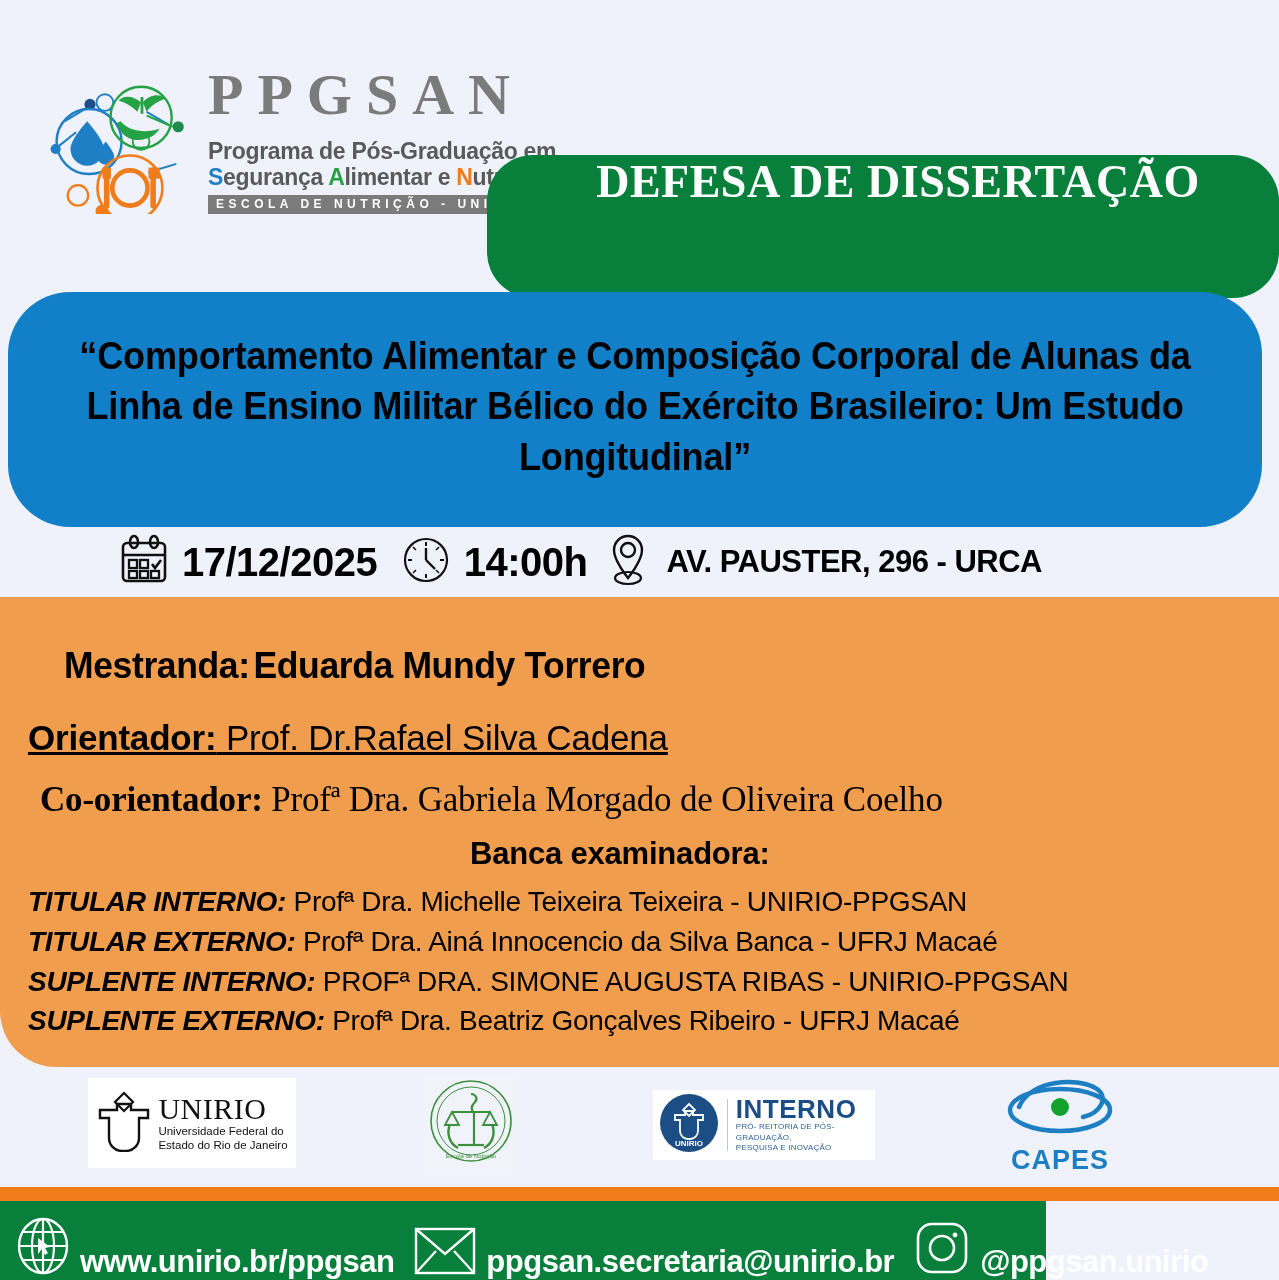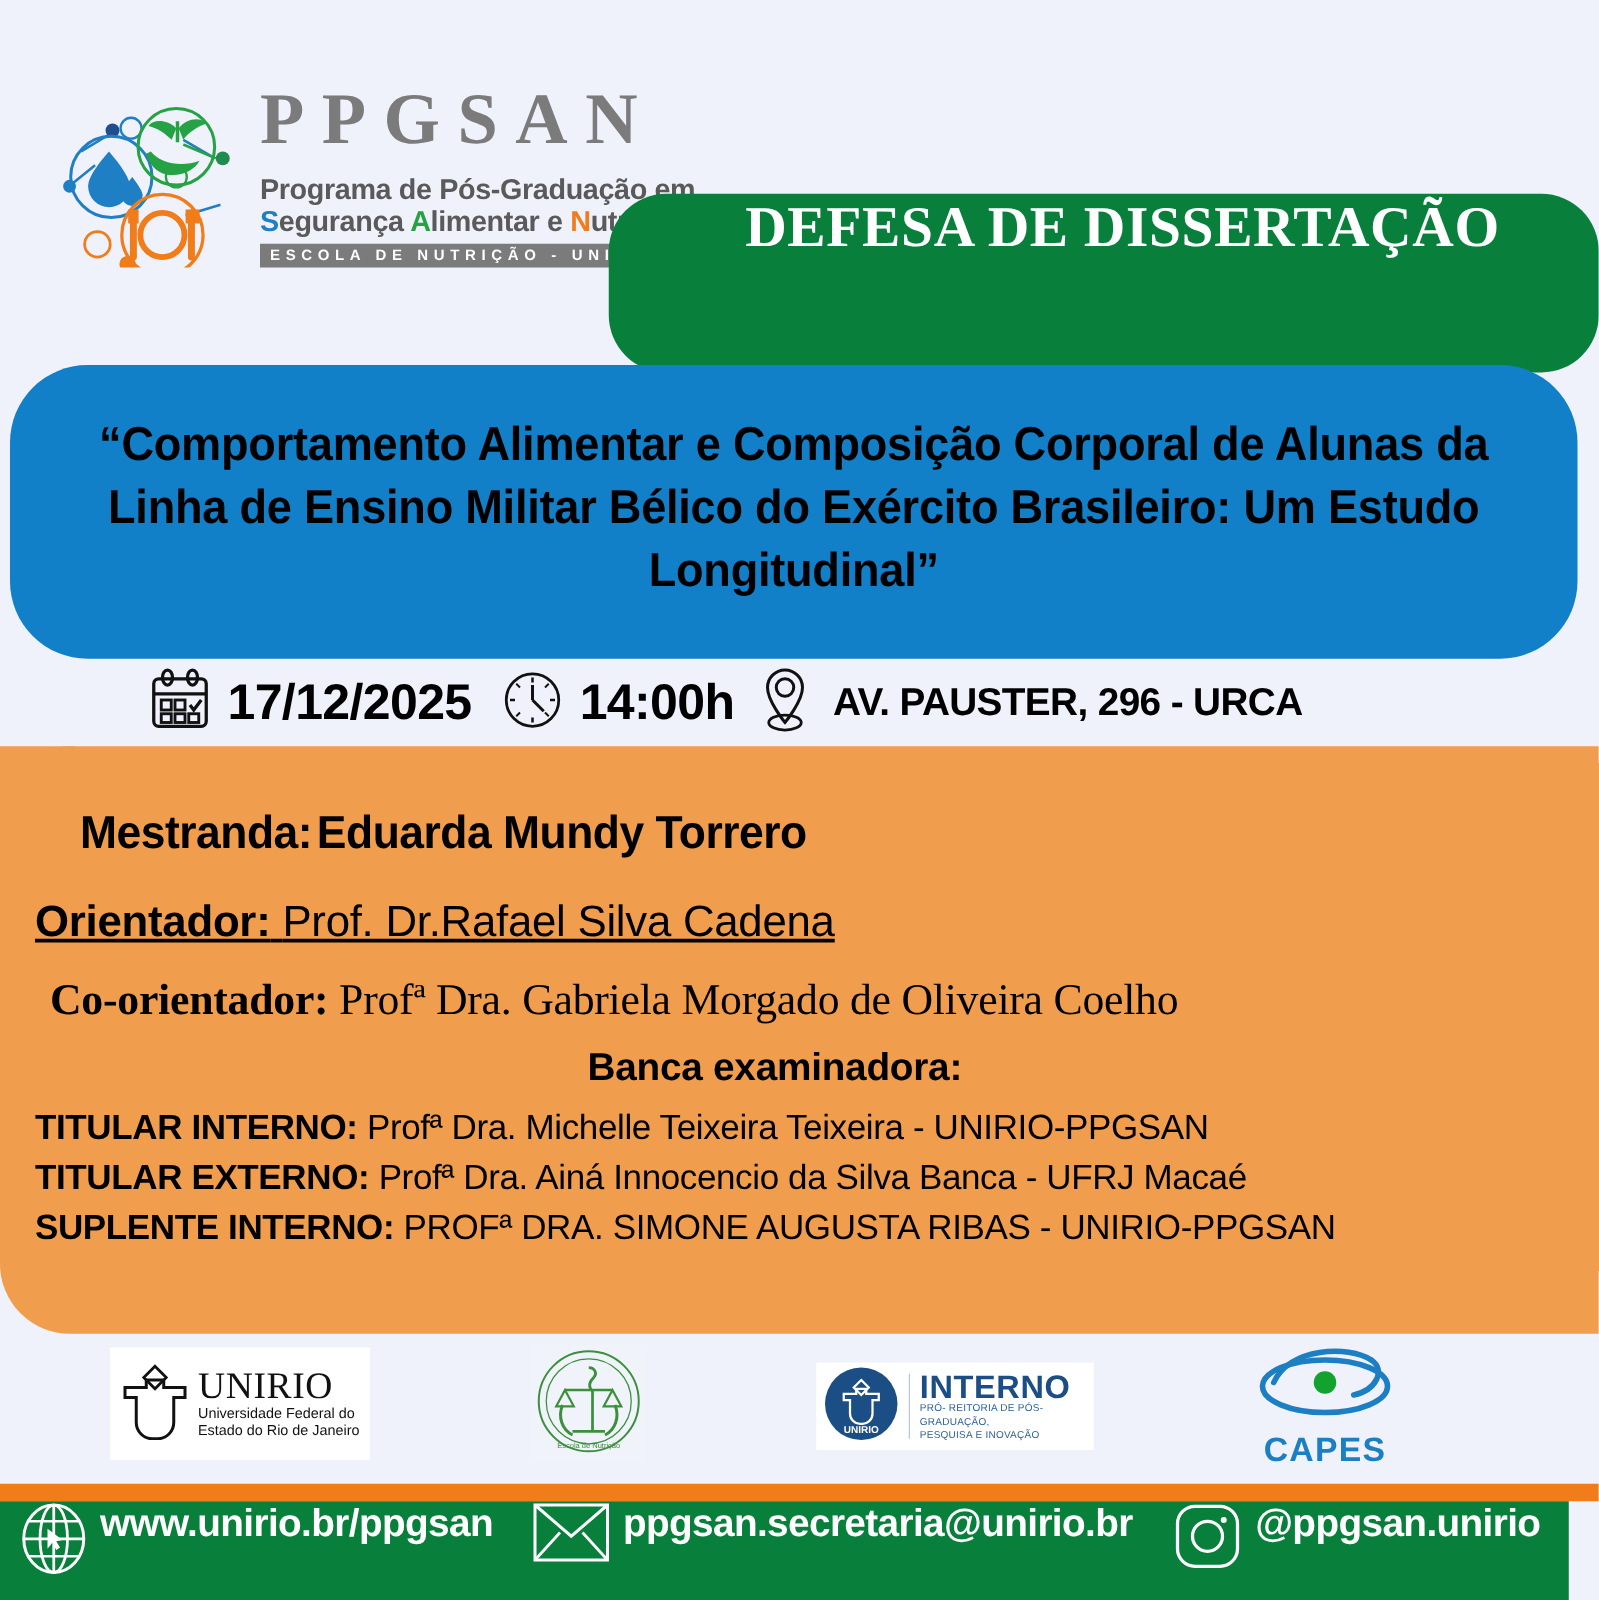--- a/index.html
+++ b/index.html
@@ -119,21 +119,21 @@
     font-size:31px; font-weight:700; color:#000; letter-spacing:-0.2px;
   }
 
   .banca-list{
     position:absolute; left:28px; top:882px; width:1230px;
   }
   .banca-list .row{
     font-size:28px; color:#000; line-height:1.42;
     white-space:nowrap; letter-spacing:-0.3px;
   }
-  .banca-list .row b{ font-weight:700; }
+  .banca-list .row b{ font-weight:700;font-style:italic; }
   .sp-unirio{ position:absolute; left:88px; top:1078px; width:208px; height:90px;
     background:#fff; display:flex; align-items:center; justify-content:center; gap:6px; }
   .unirio-word{ font-family:"Liberation Serif", serif; font-size:30px; letter-spacing:0.5px; color:#111; line-height:1; }
   .unirio-sub{ font-size:11.5px; color:#111; line-height:1.25; }
 
   .sp-enut{ position:absolute; left:425px; top:1076px; width:92px; height:94px;
     background:#f1f3fb; display:flex; align-items:center; justify-content:center; }
 
   .sp-propgpi{ position:absolute; left:653px; top:1090px; width:222px; height:70px;
     background:#fff; display:flex; align-items:center; gap:8px; padding:4px 6px; }
@@ -143,22 +143,22 @@
 
   .sp-capes{ position:absolute; left:1000px; top:1078px; width:120px; height:96px;
     display:flex; flex-direction:column; align-items:center; justify-content:center; }
   .capes-word{ font-size:27px; font-weight:700; color:#1c7fc4; letter-spacing:1px; margin-top:2px; }
 
   
   .footer-orange{
     position:absolute; left:0; top:1187px; width:1279px; height:14px; background:#f07c1a;
   }
   .footer-green{
-    position:absolute; left:0; top:1201px; width:1255px; height:79px;
-    background:#08803c; display:flex; align-items:flex-start; padding-left:16px; gap:10px;
+    position:absolute; left:0; top:1201px; width:1046px; height:79px;
+    background:#08803c; display:flex; align-items:flex-end; padding-left:16px; gap:10px;
   }
   .footer-green .ft{
     color:#fff; font-weight:700; font-size:31px; letter-spacing:-0.5px; white-space:nowrap;
   }
   .fgap{ width:12px; }
 </style>
 </head>
 <body>
 
 <div class="logo-block">
@@ -289,20 +289,24 @@
     <span>Profª Dra. Michelle Teixeira Teixeira  - UNIRIO-PPGSAN</span>
   </div>
   <div class="row">
     <b>TITULAR EXTERNO:</b>
     <span>Profª Dra. Ainá Innocencio da Silva Banca - UFRJ Macaé</span>
   </div>
   <div class="row">
     <b>SUPLENTE INTERNO:</b>
     <span>PROFª DRA. SIMONE AUGUSTA RIBAS - UNIRIO-PPGSAN</span>
   </div>
+  <div class="row">
+    <b>SUPLENTE EXTERNO:</b>
+    <span>Profª Dra. Beatriz Gonçalves Ribeiro - UFRJ Macaé</span>
+  </div>
 </div>
 
 <div class="sp-unirio">
   <span>
     <svg width="56" height="62" viewBox="0 0 56 62" aria-hidden="true">
       <path d="M28 3 l9 9 l-9 9 l-9 -9 z" fill="none" stroke="#111" stroke-width="2.2"></path>
       <path d="M4 20 h17 v-6 h14 v6 h17 v8 h-9 v20 a13 13 0 0 1 -13 13 h-4 a13 13 0 0 1 -13 -13 v-20 h-9 z" fill="none" stroke="#111" stroke-width="2.4"></path>
     </svg>
   </span>
   <span>

